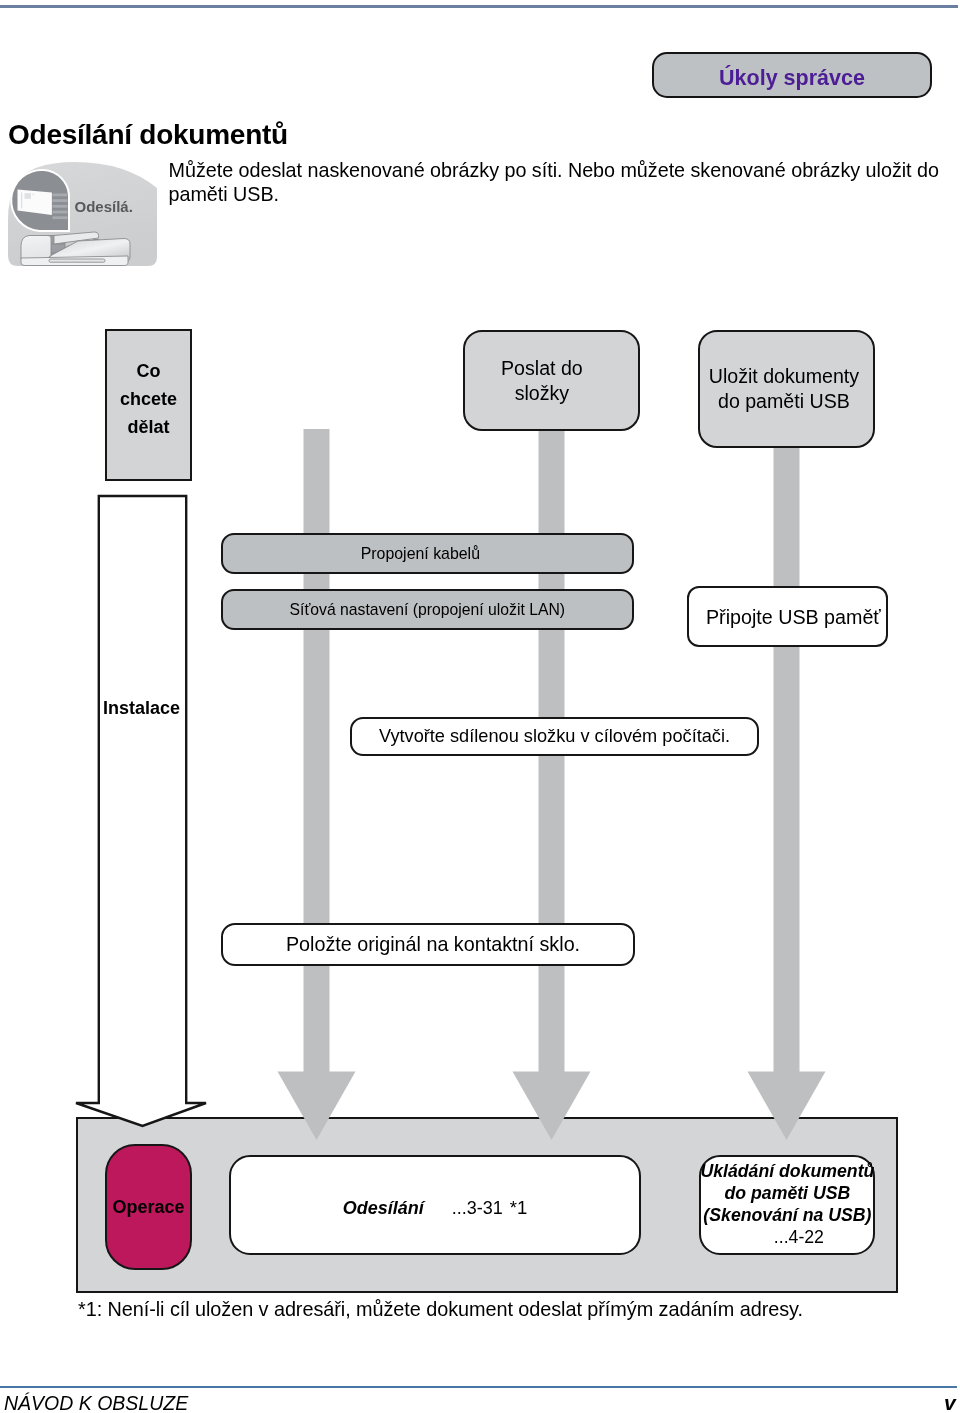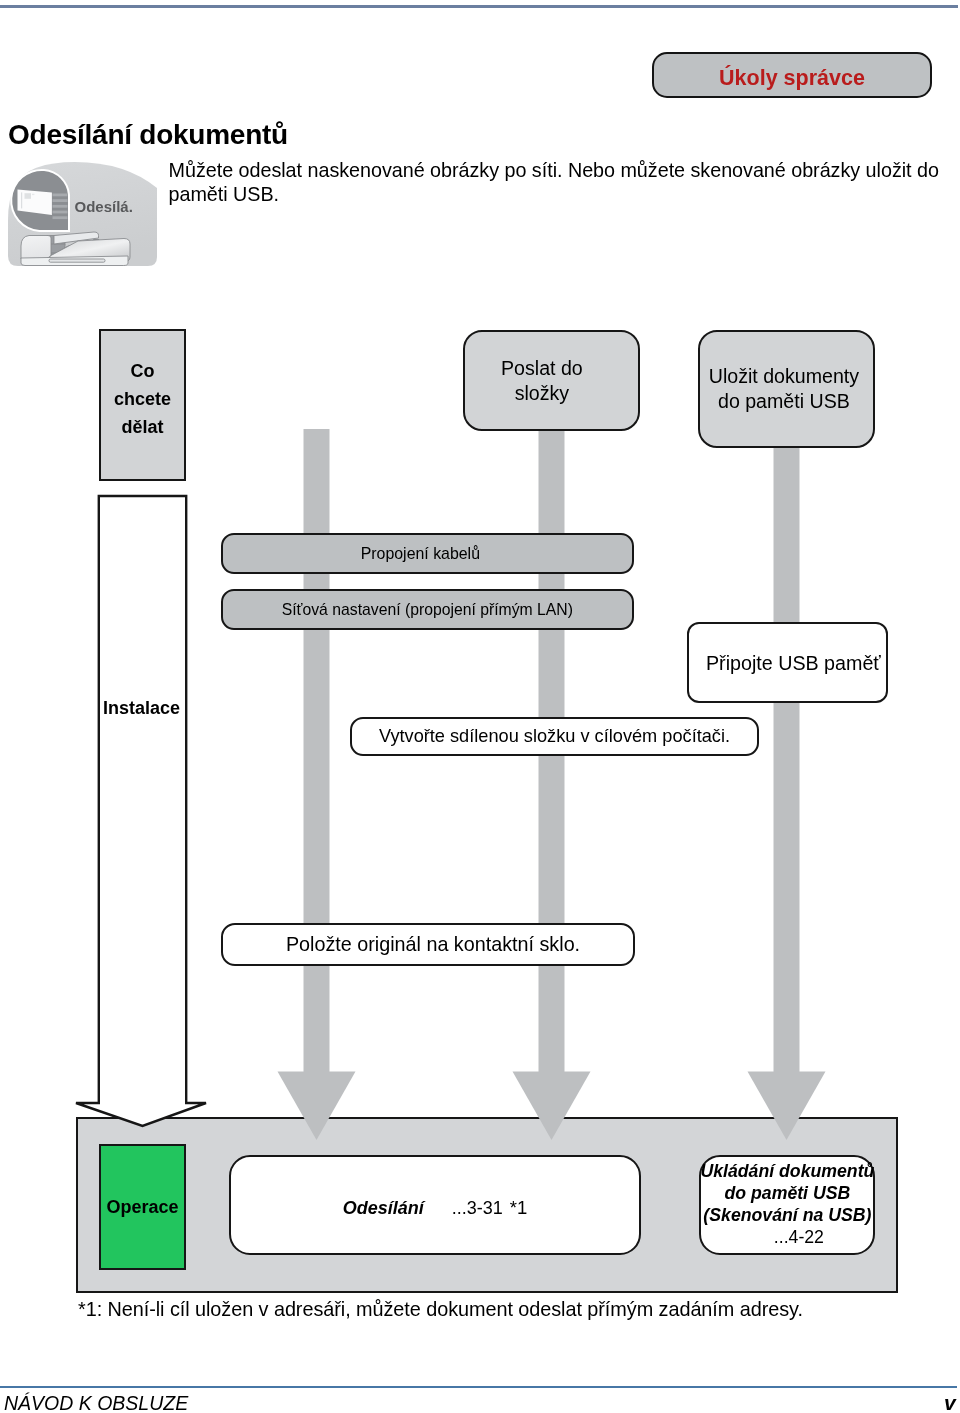--- a/index.html
+++ b/index.html
@@ -11,68 +11,68 @@
   .abs{position:absolute;}
 
   
   .rule-top{left:0;top:5px;width:958px;height:2.5px;background:#6b7fa0;}
   .rule-bottom{left:0;top:1386px;width:957px;height:2.2px;background:#4777a6;}
 
   
   .badge{left:652px;top:52px;width:280px;height:46px;border:2.8px solid #141414;
          border-radius:15px;background:#bec1c3;box-sizing:border-box;
          display:flex;align-items:center;justify-content:center;}
-  .badge span{font-size:21.5px;font-weight:bold;color:#b91c1c;position:relative;top:3px;}
+  .badge span{font-size:21.5px;font-weight:bold;color:#4c1d95;position:relative;top:3px;}
 
   .h1{left:8px;top:120px;font-size:28px;font-weight:bold;letter-spacing:-0.25px;white-space:nowrap;line-height:30px;}
 
   .intro{left:168.5px;top:158px;width:790px;font-size:19.75px;line-height:24.2px;letter-spacing:-0.03px;}
 
   
   .illus{left:5px;top:158px;}
 
   
   .flow{left:0;top:0;width:960px;height:1413px;}
 
   .box{box-sizing:border-box;border:2.6px solid #161616;
        display:flex;align-items:center;justify-content:center;text-align:center;
        line-height:25px;}
   .gfill{background:#d2d4d6;}
   .wfill{background:#ffffff;}
 
   .rowlabel{box-sizing:border-box;border:2.4px solid #161616;
        display:flex;align-items:center;justify-content:center;text-align:center;
-       font-weight:bold;}
+       font-weight:bold;margin-left:6px;}
 
   
   .whatbox{left:99px;top:329px;width:87px;height:152px;background:#d2d4d6;
            font-size:18px;line-height:28px;}
   .whatbox > div{position:relative;top:-6px;}
   .instlabel{left:103px;top:698px;font-size:18px;font-weight:bold;}
-  .opbox{left:99px;top:1144px;width:87px;height:126px;background:#22c55e;font-size:18px;}
+  .opbox{left:99px;top:1144px;width:87px;height:126px;background:#be185d;font-size:18px;border-radius:30px;}
 
   
   .opspanel{left:76px;top:1117px;width:822px;height:176px;background:#d3d5d7;
             border:2.4px solid #161616;box-sizing:border-box;}
 
   
   .colbox{border-radius:19px;font-size:19.6px;line-height:25px;}
   .colbox > div{position:relative;}
   .col1 > div{left:-5px;}
   .col2 > div{left:-10px;}
   .col3 > div{left:-3px;}
   .col1{left:228.4px;top:330px;width:177px;height:101px;}
   .col2{left:463.4px;top:330px;width:177px;height:101px;}
   .col3{left:698.4px;top:330px;width:177px;height:118px;}
 
   
   .step-cables{background:#bdc0c2;left:220.7px;top:533px;width:413.3px;height:41px;border-radius:13px;font-size:15.9px;}
   .step-cables > span{position:relative;left:-7px;}
   .step-network{background:#bdc0c2;left:220.7px;top:589px;width:413.3px;height:41px;border-radius:13px;font-size:15.75px;}
-  .step-usb{left:686.5px;top:586.3px;width:201.7px;height:81px;border-radius:12px;font-size:19.7px;margin-top:36px;}
+  .step-usb{left:686.5px;top:586.3px;width:201.7px;height:61px;border-radius:12px;font-size:19.7px;}
   .step-usb > span{position:relative;left:6px;top:1px;}
   .step-folder{left:350px;top:717px;width:409px;height:39px;border-radius:13px;font-size:18.2px;}
   .step-original{left:221px;top:923px;width:414px;height:42.5px;border-radius:14px;font-size:19.75px;}
   .step-original > span{position:relative;left:5px;}
 
   
   .op-send{left:229.2px;top:1155px;width:411.8px;height:100px;border-radius:21px;font-size:18px;}
   .op-send .refline{position:relative;top:3px;left:0px;}
   .op-usb{left:699.4px;top:1155px;width:176px;height:99.6px;border-radius:21px;font-size:17.7px;}
   .ref-em{font-style:italic;font-weight:bold;}
@@ -213,21 +213,21 @@
     <div>
       <div>Uložit dokumenty</div>
       <div>do paměti USB</div>
     </div>
   </div>
 
   <div class="abs box gfill step-cables">
     <span>Propojení kabelů</span>
   </div>
   <div class="abs box gfill step-network">
-    <span>Síťová nastavení (propojení přímým LAN)</span>
+    <span>Síťová nastavení (propojení uložit LAN)</span>
   </div>
   <div class="abs box wfill step-usb">
     <span>Připojte USB paměť</span>
   </div>
   <div class="abs box wfill step-folder">
     <span>Vytvořte sdílenou složku v cílovém počítači.</span>
   </div>
   <div class="abs box wfill step-original">
     <span>Položte originál na kontaktní sklo.</span>
   </div>

